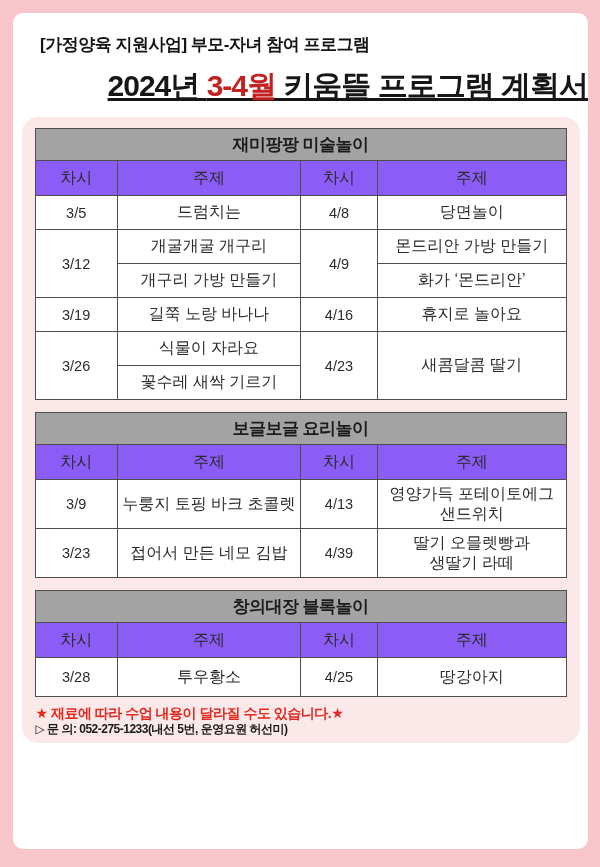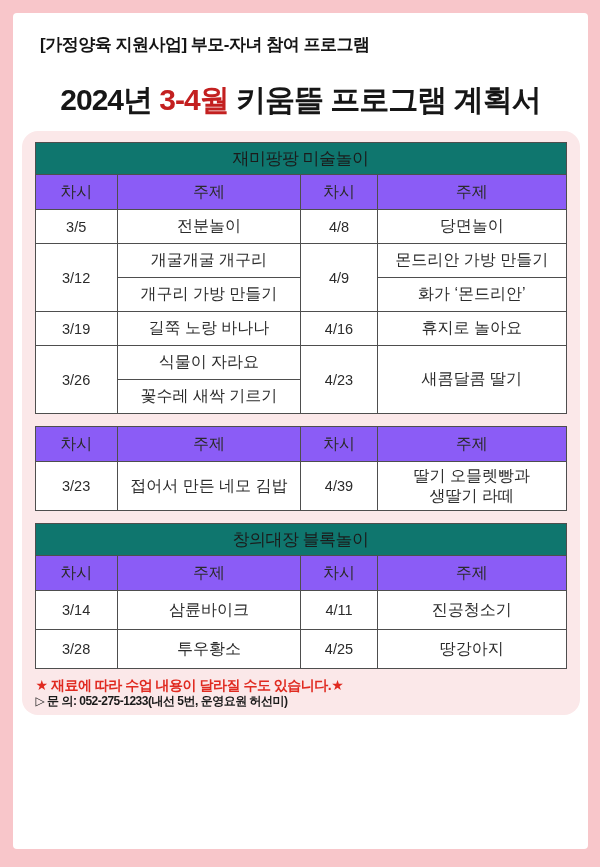--- a/index.html
+++ b/index.html
@@ -4,32 +4,33 @@
 <style>
   html,body{margin:0;padding:0;}
   body{
     width:600px;height:867px;
     background:#f8c6ca;
     font-family:"Liberation Sans","DejaVu Sans",sans-serif;
     position:relative;
   }
   .page{
     position:absolute;left:13px;top:13px;right:12px;bottom:18px;
-    background:#ffffff;border-radius:4px;
+    background:#ffffff;border-radius:10px;
     overflow:hidden;
   }
   .eyebrow{
     margin:20px 0 0 27px;
     font-size:17px;font-weight:bold;color:#141414;
     letter-spacing:-0.5px;
   }
   .main-title{
-    margin-top:24px;text-align:center;
+    margin-top:10px;text-align:right;
     font-size:30px;font-weight:800;color:#161616;
     letter-spacing:-1px;
+    text-decoration:underline;
   }
   .main-title .hl{color:#c32020;}
   .board{
     width:558px;margin:10px auto 0;
     background:#fbe8e9;border-radius:16px;
     padding:11px 0 6px;
     box-sizing:border-box;
   }
   table.sched{
     width:532px;margin:0 auto;
@@ -37,21 +38,21 @@
     background:#ffffff;
   }
   table.sched + table.sched{margin-top:12px;}
   .sched td{
     border:1.5px solid #4e4e4e;
     text-align:center;vertical-align:middle;
     color:#2b2b2b;font-size:16px;
     padding:1px 2px;
   }
   .sched .trow td{
-    background:#0f766e;font-weight:normal;font-size:17px;color:#1b1b1b;
+    background:#a3a3a3;font-weight:bold;font-size:17px;color:#1b1b1b;
     height:29px;letter-spacing:-0.5px;
   }
   .sched .hrow td{background:#8b5cf6;height:32px;}
   .t1 .drow td{height:31px;}
   .t2 .drow td{height:46px;}
   .t3 .drow td{height:36px;}
   .sched td.date{font-size:14.5px;}
   .sched td.pre{white-space:pre-line;line-height:1.25;}
   .col-d1{width:15.5%;} .col-t1{width:34.5%;}
   .col-d2{width:14.5%;} .col-t2{width:35.5%;}
@@ -82,21 +83,21 @@
             <td colspan="4">재미팡팡 미술놀이</td>
           </tr>
       <tr class="hrow">
         <td>차시</td>
         <td>주제</td>
         <td>차시</td>
         <td>주제</td>
       </tr>
       <tr class="drow">
         <td class="date">3/5</td>
-        <td>전분놀이</td>
+        <td>드럼치는</td>
         <td class="date">4/8</td>
         <td>당면놀이</td>
       </tr>
       <tr class="drow">
         <td class="date" rowspan="2">3/12</td>
         <td>개굴개굴 개구리</td>
         <td class="date" rowspan="2">4/9</td>
         <td>몬드리안 가방 만들기</td>
       </tr>
       <tr class="drow">
@@ -122,25 +123,35 @@
     </table>
 
     <table class="sched t2">
       <colgroup>
           <col class="col-d1">
           <col class="col-t1">
           <col class="col-d2">
           <col class="col-t2">
         </colgroup>
       <tbody>
+      <tr class="trow">
+            <td colspan="4">보글보글 요리놀이</td>
+          </tr>
       <tr class="hrow">
         <td>차시</td>
         <td>주제</td>
         <td>차시</td>
         <td>주제</td>
+      </tr>
+      <tr class="drow">
+        <td class="date">3/9</td>
+        <td>누룽지 토핑 바크 초콜렛</td>
+        <td class="date">4/13</td>
+        <td class="pre">영양가득 포테이토에그
+샌드위치</td>
       </tr>
       <tr class="drow">
         <td class="date">3/23</td>
         <td>접어서 만든 네모 김밥</td>
         <td class="date">4/39</td>
         <td class="pre">딸기 오믈렛빵과
 생딸기 라떼</td>
       </tr>
       </tbody>
     </table>
@@ -156,26 +167,20 @@
       <tr class="trow">
             <td colspan="4">창의대장 블록놀이</td>
           </tr>
       <tr class="hrow">
         <td>차시</td>
         <td>주제</td>
         <td>차시</td>
         <td>주제</td>
       </tr>
       <tr class="drow">
-        <td class="date">3/14</td>
-        <td>삼륜바이크</td>
-        <td class="date">4/11</td>
-        <td>진공청소기</td>
-      </tr>
-      <tr class="drow">
         <td class="date">3/28</td>
         <td>투우황소</td>
         <td class="date">4/25</td>
         <td>땅강아지</td>
       </tr>
       </tbody>
     </table>
 
     <div class="notes">
       <div class="note-red">★ 재료에 따라 수업 내용이 달라질 수도 있습니다.★</div>

